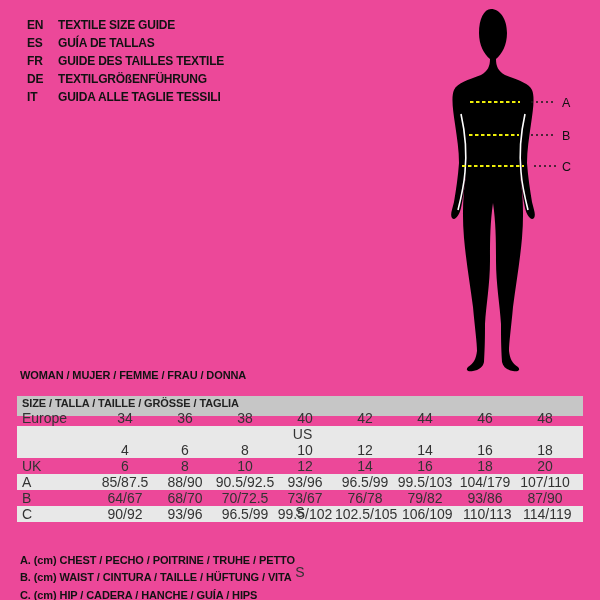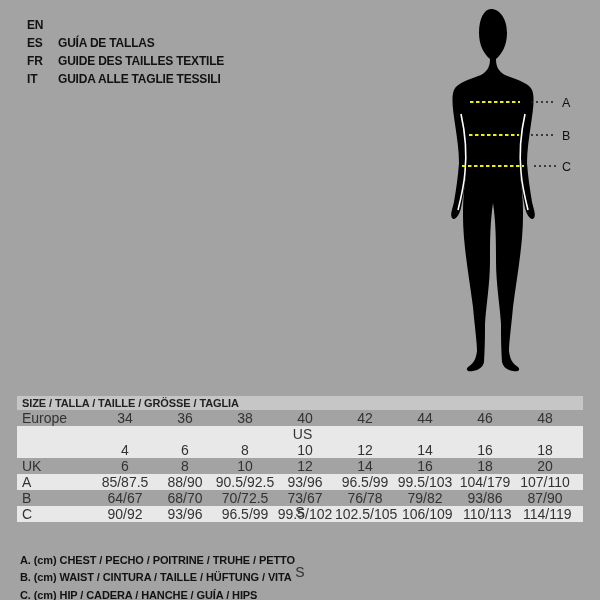--- a/index.html
+++ b/index.html
@@ -1,57 +1,62 @@
 <!DOCTYPE html>
 <html><head>
 <meta charset="utf-8">
 <style>
   html,body{margin:0;padding:0;background:#fff;}
-  .canvas{position:relative;width:600px;height:600px;background:#a3a3a3;overflow:hidden;
+  .canvas{position:relative;width:600px;height:600px;background:#ec4899;overflow:hidden;
           font-family:"Liberation Sans",sans-serif;}
   
   .langs{position:absolute;left:27px;top:16px;}
   .lang-row{display:flex;height:18px;align-items:center;font-weight:bold;font-size:12px;
             color:#121212;letter-spacing:-0.2px;}
   .lang-code{width:31px;flex:0 0 31px;}
   
   .figure{position:absolute;left:430px;top:0;width:170px;height:380px;}
   
   .section-title{position:absolute;left:20px;top:369px;font-size:11px;font-weight:bold;
                  color:#121212;letter-spacing:-0.1px;}
   
-  .thead{position:absolute;left:17px;top:396px;width:566px;height:14px;line-height:14px;
+  .thead{position:absolute;left:17px;top:396px;width:566px;height:20px;line-height:14px;
          font-size:11px;font-weight:bold;color:#222;padding-left:0;letter-spacing:-0.1px;}
   .thead .pad{padding-left:5px;}
   .rows{position:absolute;left:17px;top:410px;width:566px;}
   .trow{display:flex;height:16px;align-items:center;font-size:14px;color:#333;}
   .trow.shade{}
   .row-label{flex:0 0 78px;padding-left:5px;box-sizing:border-box;}
   .cell{flex:0 0 60px;text-align:center;}
   
   .legend{position:absolute;left:20px;top:528px;margin-top:23px;}
   .legend-line{height:17.5px;display:flex;align-items:center;font-size:11px;font-weight:bold;
                color:#121212;letter-spacing:-0.1px;}
 </style>
 </head>
 <body>
 
 <div class="canvas">
 
   <div class="langs" id="langs">
       <div class="lang-row">
         <span class="lang-code">EN</span>
+        <span>TEXTILE SIZE GUIDE</span>
       </div>
       <div class="lang-row">
         <span class="lang-code">ES</span>
         <span>GUÍA DE TALLAS</span>
       </div>
       <div class="lang-row">
         <span class="lang-code">FR</span>
         <span>GUIDE DES TAILLES TEXTILE</span>
+      </div>
+      <div class="lang-row">
+        <span class="lang-code">DE</span>
+        <span>TEXTILGRÖßENFÜHRUNG</span>
       </div>
       <div class="lang-row">
         <span class="lang-code">IT</span>
         <span>GUIDA ALLE TAGLIE TESSILI</span>
       </div>
     </div>
 
   <svg class="figure" viewBox="0 0 170 380" xmlns="http://www.w3.org/2000/svg">
     <path d="M61,9
          C70,9 77,19 77,33 C77,45 72,54 66,59
@@ -83,20 +88,21 @@
 
     <line x1="101" y1="102" x2="126" y2="102" stroke-width="1.6" stroke-dasharray="2 3" stroke="#1a1a1a"></line>
     <line x1="101" y1="135" x2="126" y2="135" stroke-width="1.6" stroke-dasharray="2 3" stroke="#1a1a1a"></line>
     <line x1="104" y1="166" x2="127" y2="166" stroke-width="1.6" stroke-dasharray="2 3" stroke="#1a1a1a"></line>
 
     <text x="132" y="106.5" font-size="12.5" font-family="Liberation Sans, sans-serif" fill="#111111">A</text>
     <text x="132" y="139.5" font-size="12.5" font-family="Liberation Sans, sans-serif" fill="#111111">B</text>
     <text x="132" y="170.5" font-size="12.5" font-family="Liberation Sans, sans-serif" fill="#111111">C</text>
   </svg>
 
+  <div class="section-title">WOMAN / MUJER / FEMME / FRAU / DONNA</div>
 
   <div class="thead" style="background: rgb(198, 198, 198);">
     <span class="pad">SIZE / TALLA / TAILLE / GRÖSSE / TAGLIA</span>
   </div>
   <div class="rows" id="rows">
       <div class="trow">
         <span class="row-label">Europe</span>
         <span class="cell">34</span>
         <span class="cell">36</span>
         <span class="cell">38</span>

